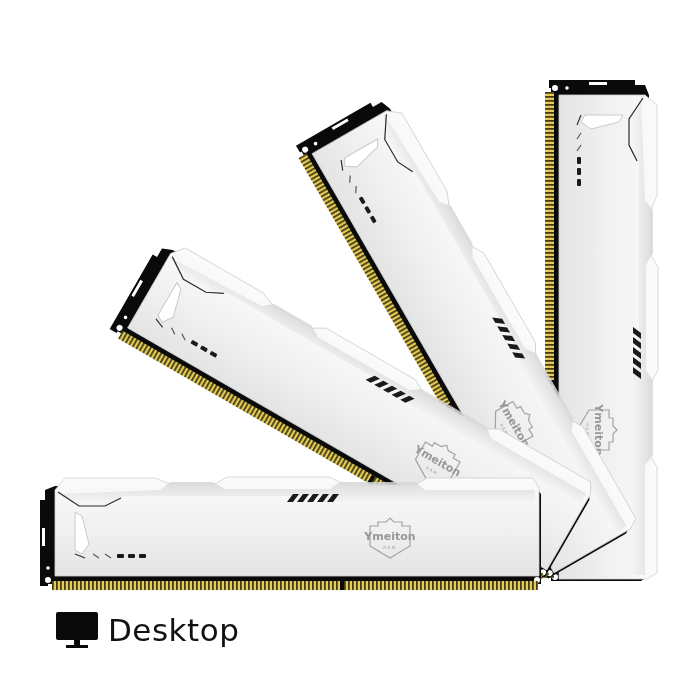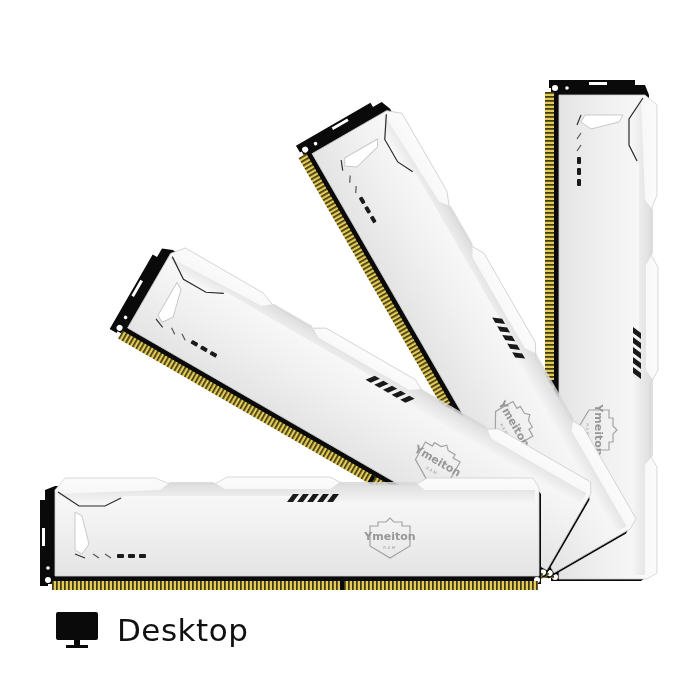--- a/index.html
+++ b/index.html
@@ -1,18 +1,18 @@
 <!DOCTYPE html>
 <html><head>
 <meta charset="utf-8">
 <style>
   html, body { margin: 0; padding: 0; background: #ffffff; }
   body { width: 700px; height: 700px; position: relative; overflow: hidden; font-family: "DejaVu Sans", sans-serif; }
   #scene { position: absolute; left: 0; top: 0; width: 700px; height: 700px; }
-  .label-row { position: absolute; left: 54px; top: 610px; display: flex; align-items: center; gap: 17px; }
+  .label-row { position: absolute; left: 54px; top: 610px; display: flex; align-items: center; gap: 8px; }
   .label-text { font-family: "DejaVu Sans", sans-serif; font-size: 31px; color: #111111; letter-spacing: 0.5px; line-height: 1; }
 </style>
 </head>
 <body>
 
 <svg id="scene" viewBox="0 0 700 700" xmlns="http://www.w3.org/2000/svg">
   <defs>
     <pattern id="gold" width="4" height="14" patternUnits="userSpaceOnUse">
       <rect width="4" height="14" fill="#1a1606"></rect>
       <rect x="0.6" width="2.6" height="14" fill="#e3cb55"></rect>

